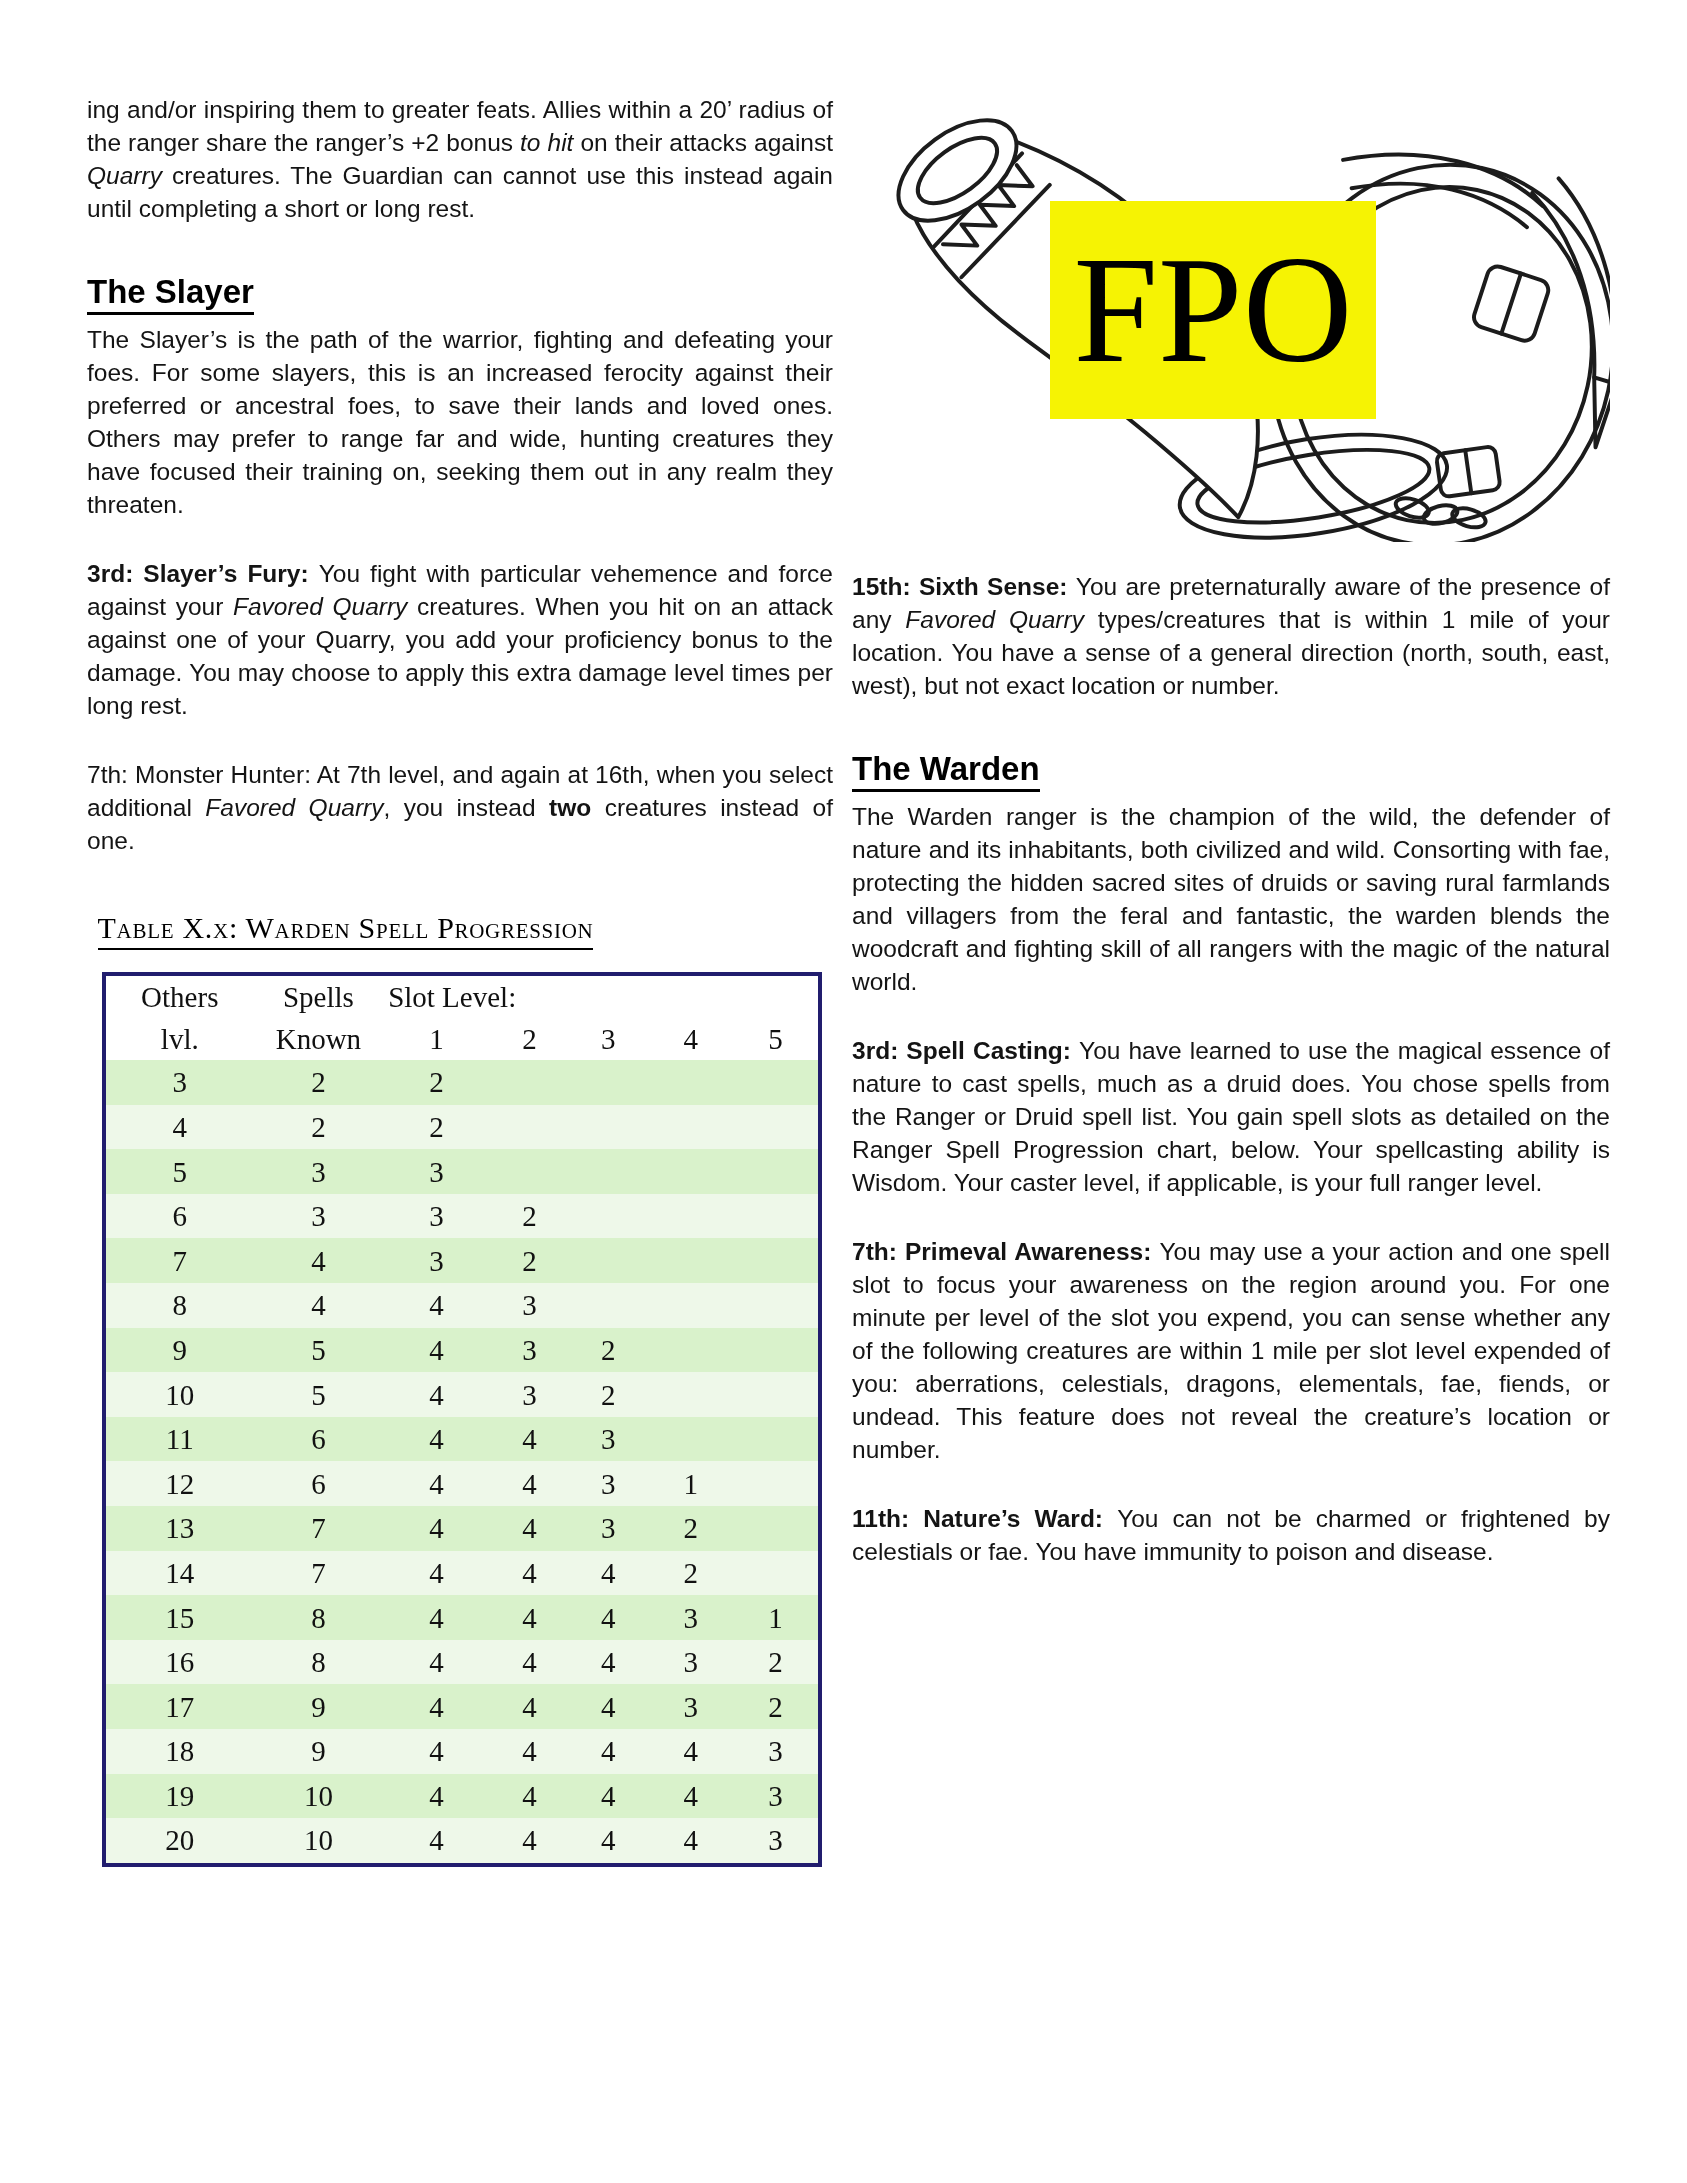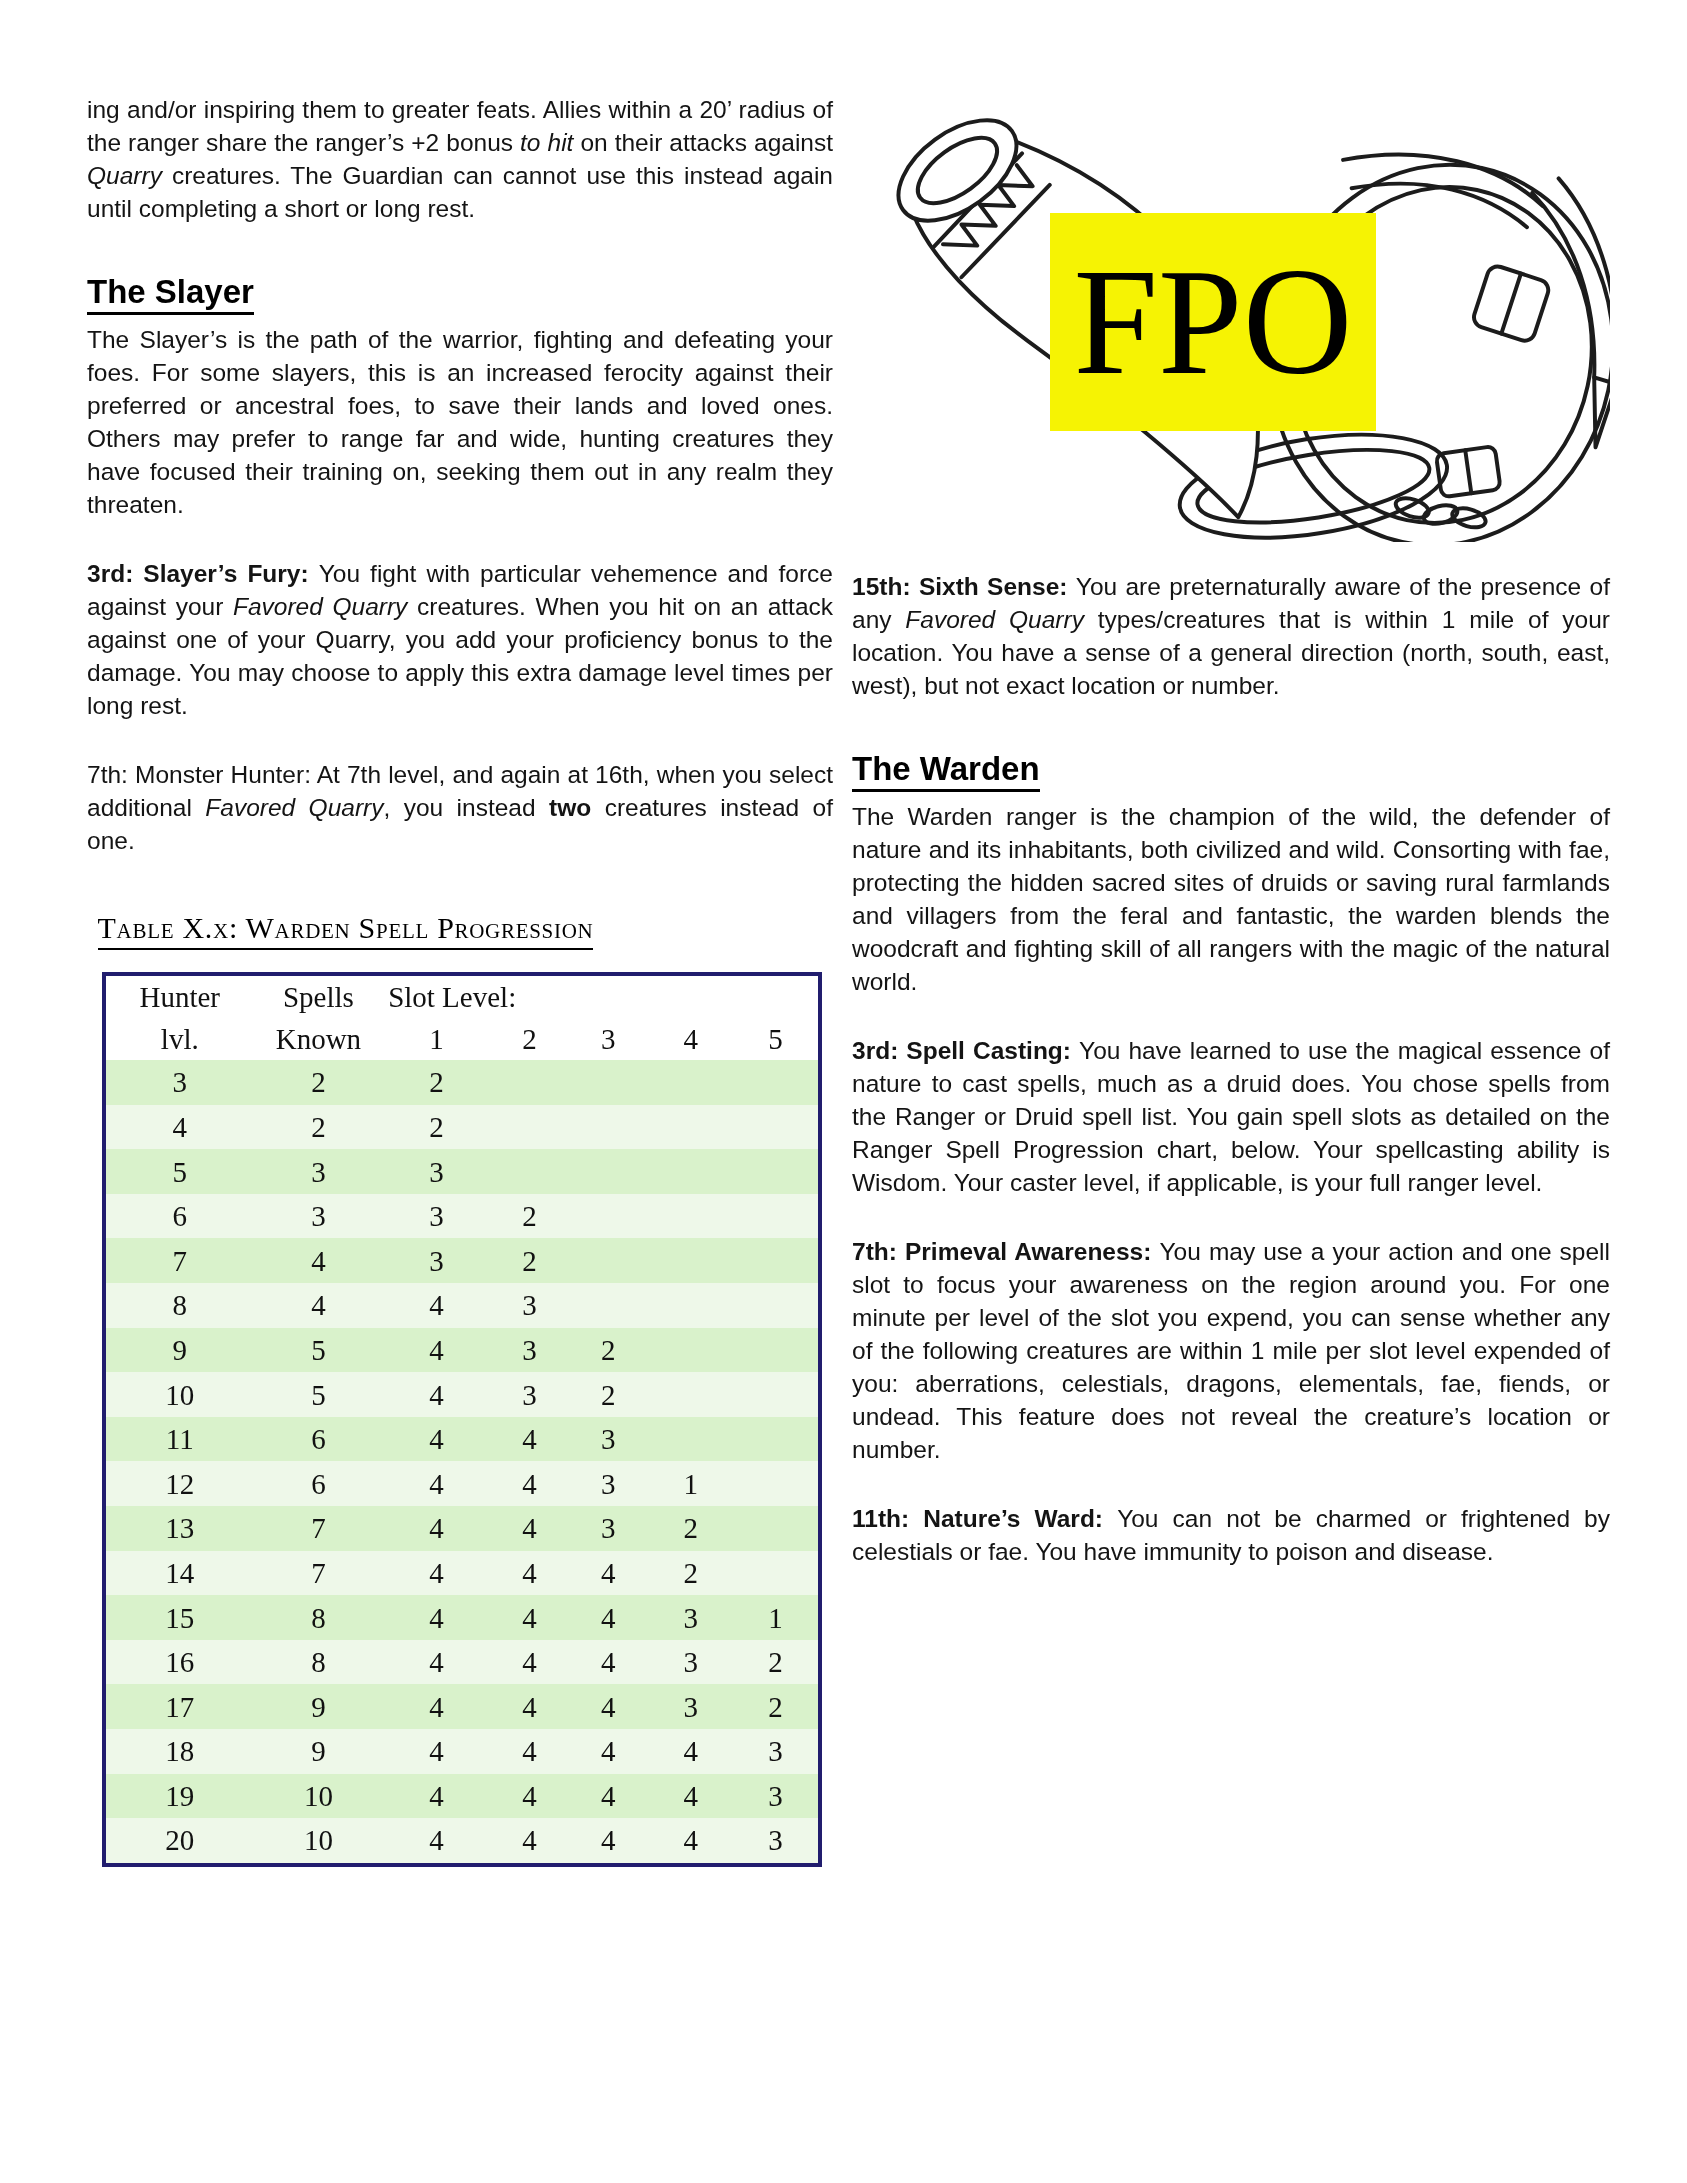--- a/index.html
+++ b/index.html
@@ -88,21 +88,21 @@
   .figure{
     position:relative;
     width:758px;
     height:457px;
     margin-bottom:28px;
   }
   .figure svg{position:absolute;left:0;top:0;}
   .fpo-box{
     position:absolute;
     left:198px;
-    top:128px;
+    top:116px;
     width:326px;
     height:218px;
     background:var(--fpo_yellow);
     display:flex;
     align-items:center;
     justify-content:center;
     font-family:"Liberation Serif", serif;
     font-size:152px;
     line-height:1;
     color:#000;
@@ -129,21 +129,21 @@
         <col style="width:21%">
           <col style="width:18%">
           <col style="width:15%">
           <col style="width:11%">
           <col style="width:11%">
           <col style="width:12%">
           <col style="width:12%">
       </colgroup>
       <thead>
         <tr>
-          <th>Hunter</th>
+          <th>Others</th>
           <th>Spells</th>
           <th class="slot-label" colspan="5">Slot Level:</th>
         </tr>
         <tr>
           <th>lvl.</th>
           <th>Known</th>
           <th>1</th>
           <th>2</th>
           <th>3</th>
           <th>4</th>

